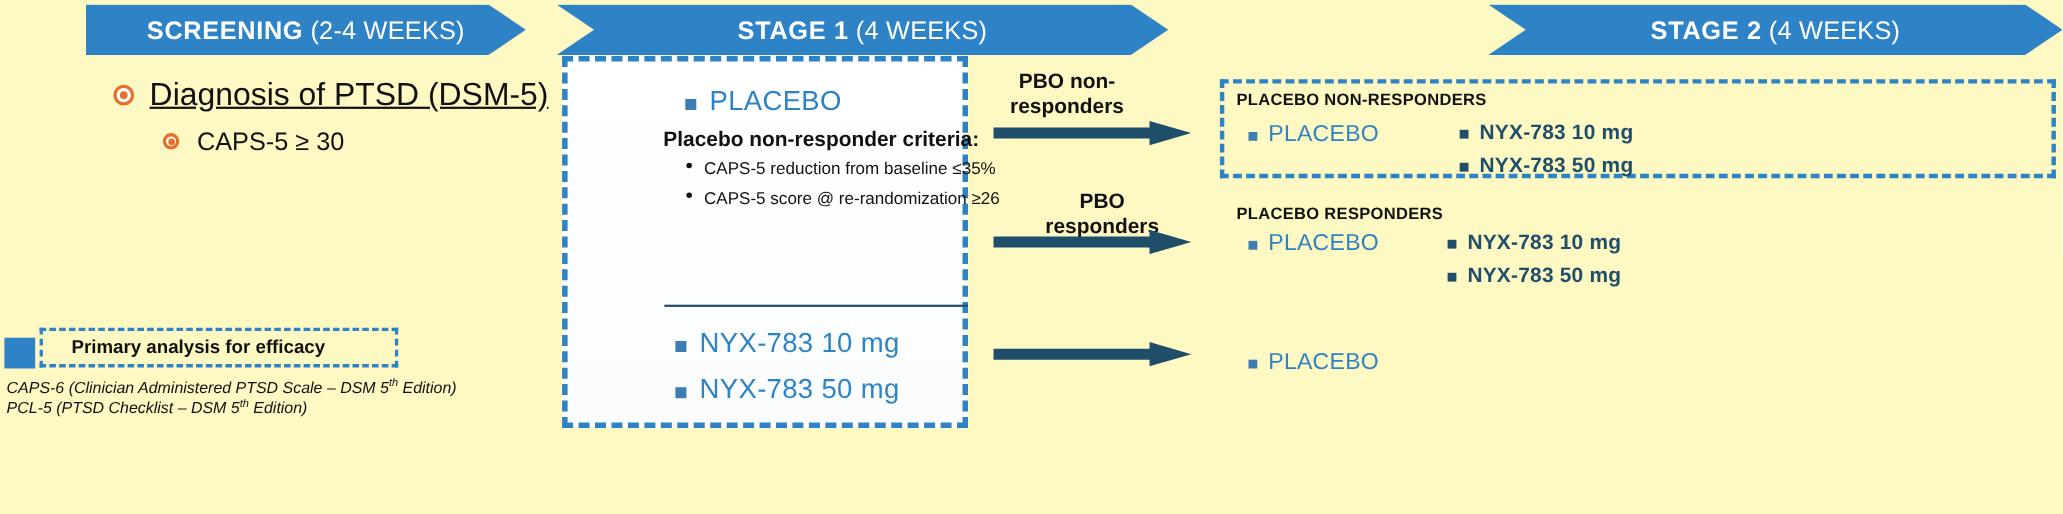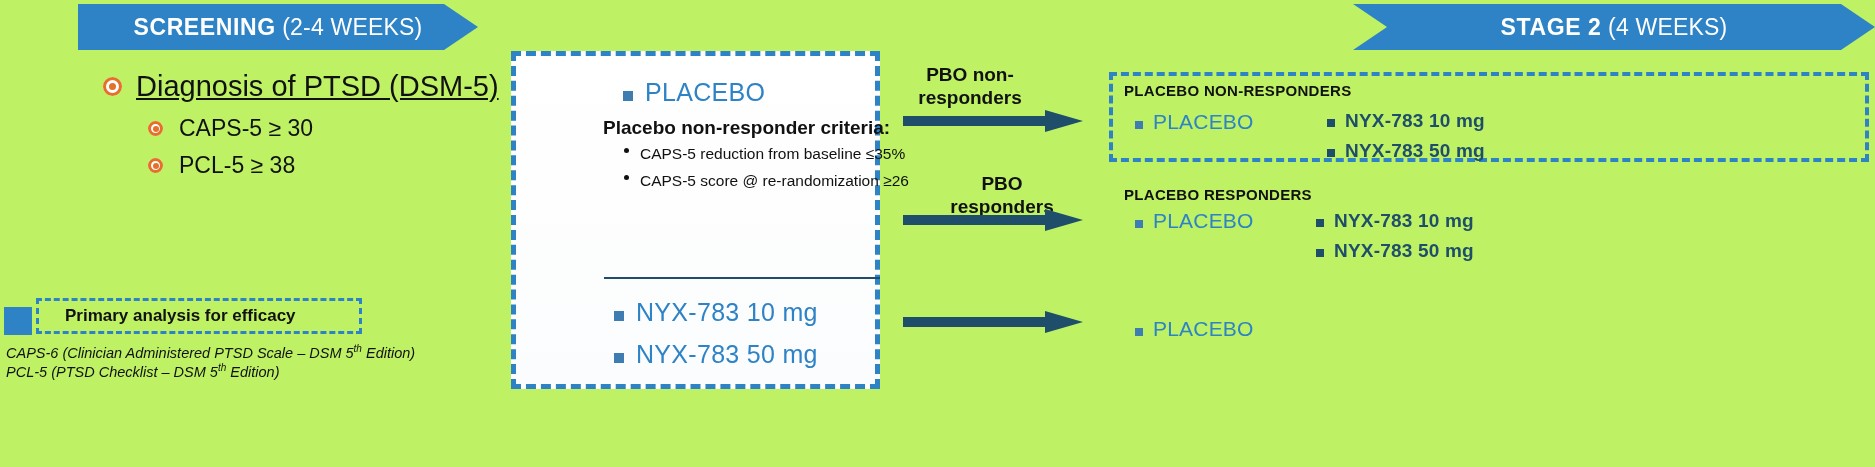--- a/index.html
+++ b/index.html
@@ -10,21 +10,21 @@
   }
   body {
     font-family: "Liberation Sans", sans-serif;
     color: #111111;
   }
   #canvas {
     position: relative;
     width: 1875px;
     height: 467px;
     overflow: hidden;
-    background: #bef264;
+    background: #fef9c3;
   }
 
   
   .banner {
     position: absolute;
     height: 46px;
     background: #2E83C6;
     display: flex;
     align-items: center;
     justify-content: center;
@@ -270,35 +270,34 @@
   .sq-dark { background: #1F4E6B; }
 </style>
 </head>
 <body>
 
 <div id="canvas">
 
   <div class="banner chev-start" id="banner-screening">
     <span class="banner-txt"><b>SCREENING</b> <span>(2-4 WEEKS)</span></span>
   </div>
+  <div class="banner chev-mid" id="banner-stage1">
+    <span class="banner-txt"><b>STAGE 1</b> <span>(4 WEEKS)</span></span>
+  </div>
   <div class="banner chev-mid" id="banner-stage2">
     <span class="banner-txt"><b>STAGE 2</b> <span>(4 WEEKS)</span></span>
   </div>
 
   <div class="bullet-row" id="row-diagnosis">
     <span class="obullet ob-lg"></span>
     <span class="bullet-text">Diagnosis of PTSD (DSM-5)</span>
   </div>
   <div class="bullet-row" id="row-caps">
     <span class="obullet ob-sm"></span>
     <span class="bullet-text">CAPS-5 ≥ 30</span>
-  </div>
-  <div class="bullet-row" id="row-pcl">
-    <span class="obullet ob-sm"></span>
-    <span class="bullet-text">PCL-5 ≥ 38</span>
   </div>
 
   <div id="legend-swatch"></div>
   <div id="legend-box">
     <span class="legend-text">Primary analysis for efficacy</span>
   </div>
 
   <div class="footnote" id="footnote-1"><span>CAPS-6  (Clinician Administered PTSD Scale – DSM 5</span><sup>th</sup><span> Edition)</span></div>
   <div class="footnote" id="footnote-2"><span>PCL-5 (PTSD Checklist – DSM 5</span><sup>th</sup><span> Edition)</span></div>
 

